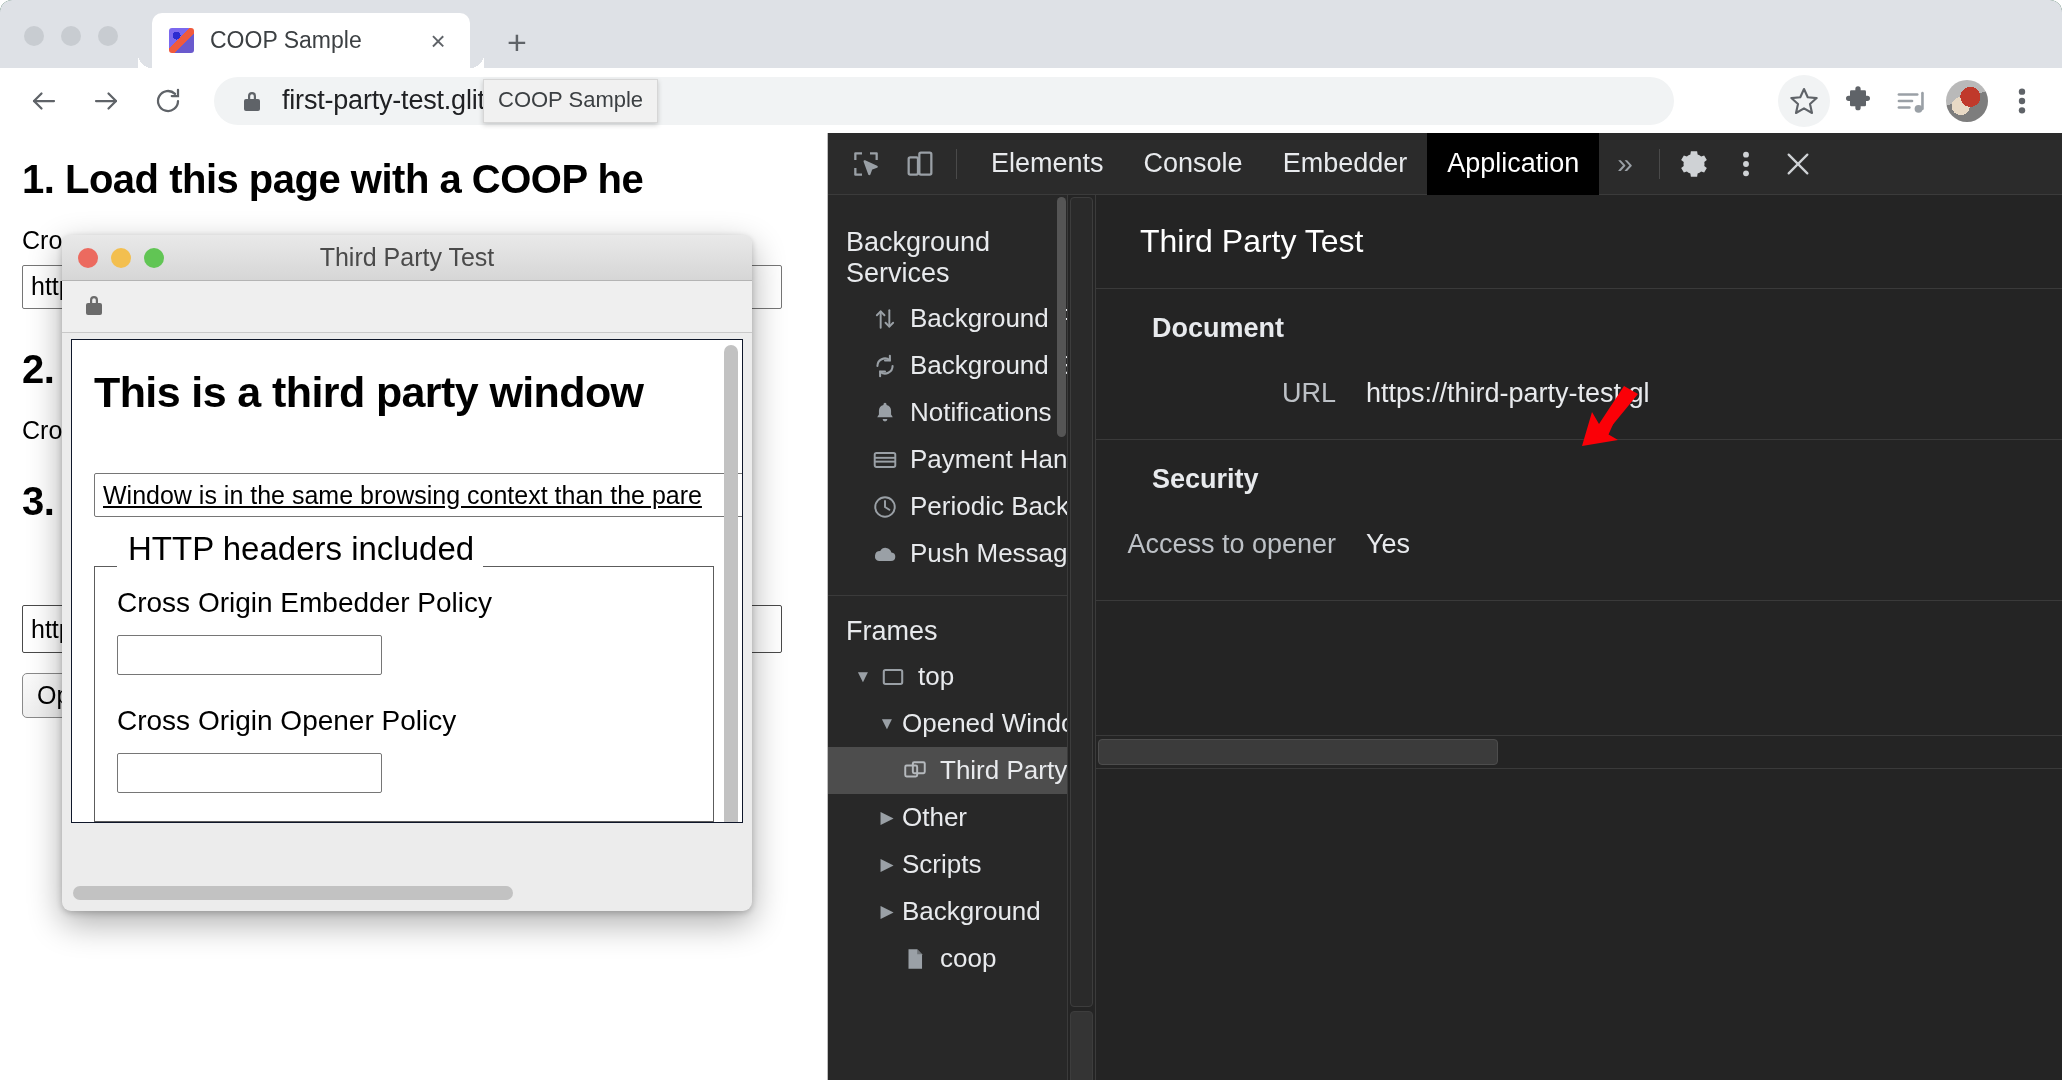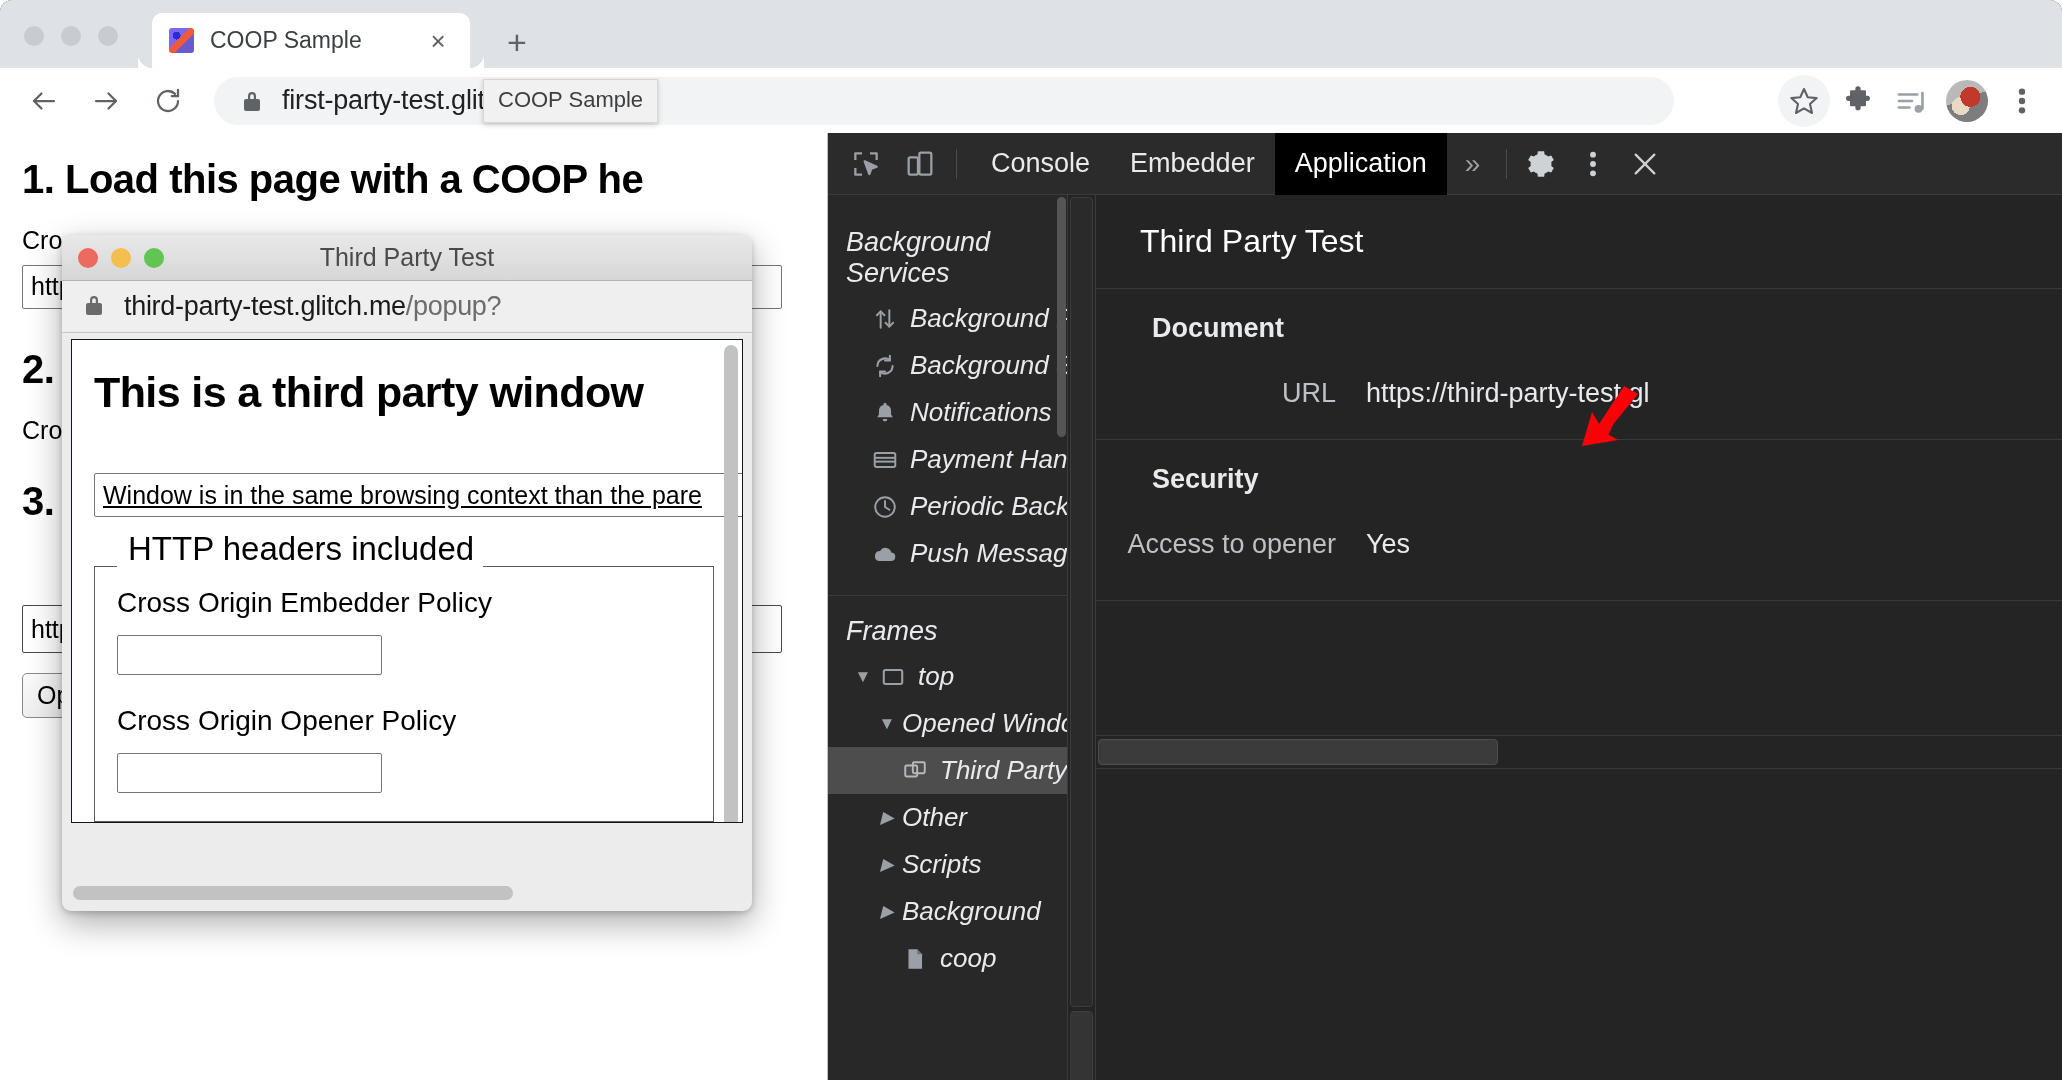--- a/index.html
+++ b/index.html
@@ -298,21 +298,20 @@
   #devtools-main { flex: 1 1 auto; display: flex; min-height: 0; }
 
   
   #dt-sidebar {
     width: 240px; flex: none;
     background: #282828;
     border-right: 1px solid #3b3b3b;
     position: relative;
     overflow: hidden;
     font-size: 26px;
-    font-style: italic;
   }
   #dt-sidebar-inner { padding-top: 26px; }
   .dt-section-title {
     padding: 6px 0 6px 18px; color: #e8eaed; font-size: 27px;
   }
   .dt-row {
     display: flex; align-items: center; height: 47px;
     color: #e8eaed; font-size: 26px; white-space: nowrap;
   }
   .dt-row .dt-ico {
@@ -507,21 +506,20 @@
       <div id="popup-title">Third Party Test</div>
     </div>
 
     <div id="popup-urlbar">
       <span>
         <svg width="24" height="26" viewBox="0 0 24 26" fill="#6b6b6b">
             <rect x="4" y="11" width="16" height="12" rx="2"></rect>
             <path d="M8 11V8a4 4 0 0 1 8 0v3h-2.2V8a1.8 1.8 0 0 0-3.6 0v3z"></path>
           </svg>
       </span>
-      <span id="popup-url-text"><span>third-party-test.glitch.me</span><span class="url-dim">/popup?</span></span>
     </div>
 
     <div id="popup-body">
       <div id="popup-inner">
         <div id="popup-h1">This is a third party window</div>
         <div id="popup-status-field">Window is in the same browsing context than the pare</div>
         <fieldset id="popup-fieldset">
           <legend id="popup-fieldset-legend">HTTP headers included</legend>
           <div class="popup-flabel">Cross Origin Embedder Policy</div>
           <div class="popup-finput"></div>
@@ -550,20 +548,21 @@
           </svg>
       </div>
       <div class="dt-tool-icon">
         <svg width="32" height="32" viewBox="0 0 24 24" fill="none" stroke="#9aa0a6" stroke-width="1.7">
             <rect x="3.5" y="7" width="7" height="13" rx="1.2"></rect>
             <rect x="11.5" y="3.5" width="9" height="16.5" rx="1.2"></rect>
           </svg>
       </div>
       <div id="dt-toolbar-sep"></div>
 
+      <div class="dt-tab">Elements</div>
       <div class="dt-tab">Console</div>
       <div class="dt-tab">Embedder</div>
       <div class="dt-tab active">Application</div>
 
       <div id="dt-more-tabs">»</div>
       <div id="dt-right-sep"></div>
       <div class="dt-right-icon">
         <svg width="34" height="34" viewBox="0 0 24 24" fill="#cfd2d5">
             <path d="M12 8.2a3.8 3.8 0 1 0 0 7.6 3.8 3.8 0 0 0 0-7.6zm0 5.6a1.8 1.8 0 1 1 0-3.6 1.8 1.8 0 0 1 0 3.6z"></path>
             <path d="M19.4 12c0-.5-.05-1-.14-1.45l1.8-1.3-1.9-3.3-2.1.8a7.5 7.5 0 0 0-2.5-1.45L14.2 3h-4.4l-.36 2.3A7.5 7.5 0 0 0 6.94 6.75l-2.1-.8-1.9 3.3 1.8 1.3a7.7 7.7 0 0 0 0 2.9l-1.8 1.3 1.9 3.3 2.1-.8a7.5 7.5 0 0 0 2.5 1.45L9.8 21h4.4l.36-2.3a7.5 7.5 0 0 0 2.5-1.45l2.1.8 1.9-3.3-1.8-1.3c.09-.45.14-.95.14-1.45z"></path>

